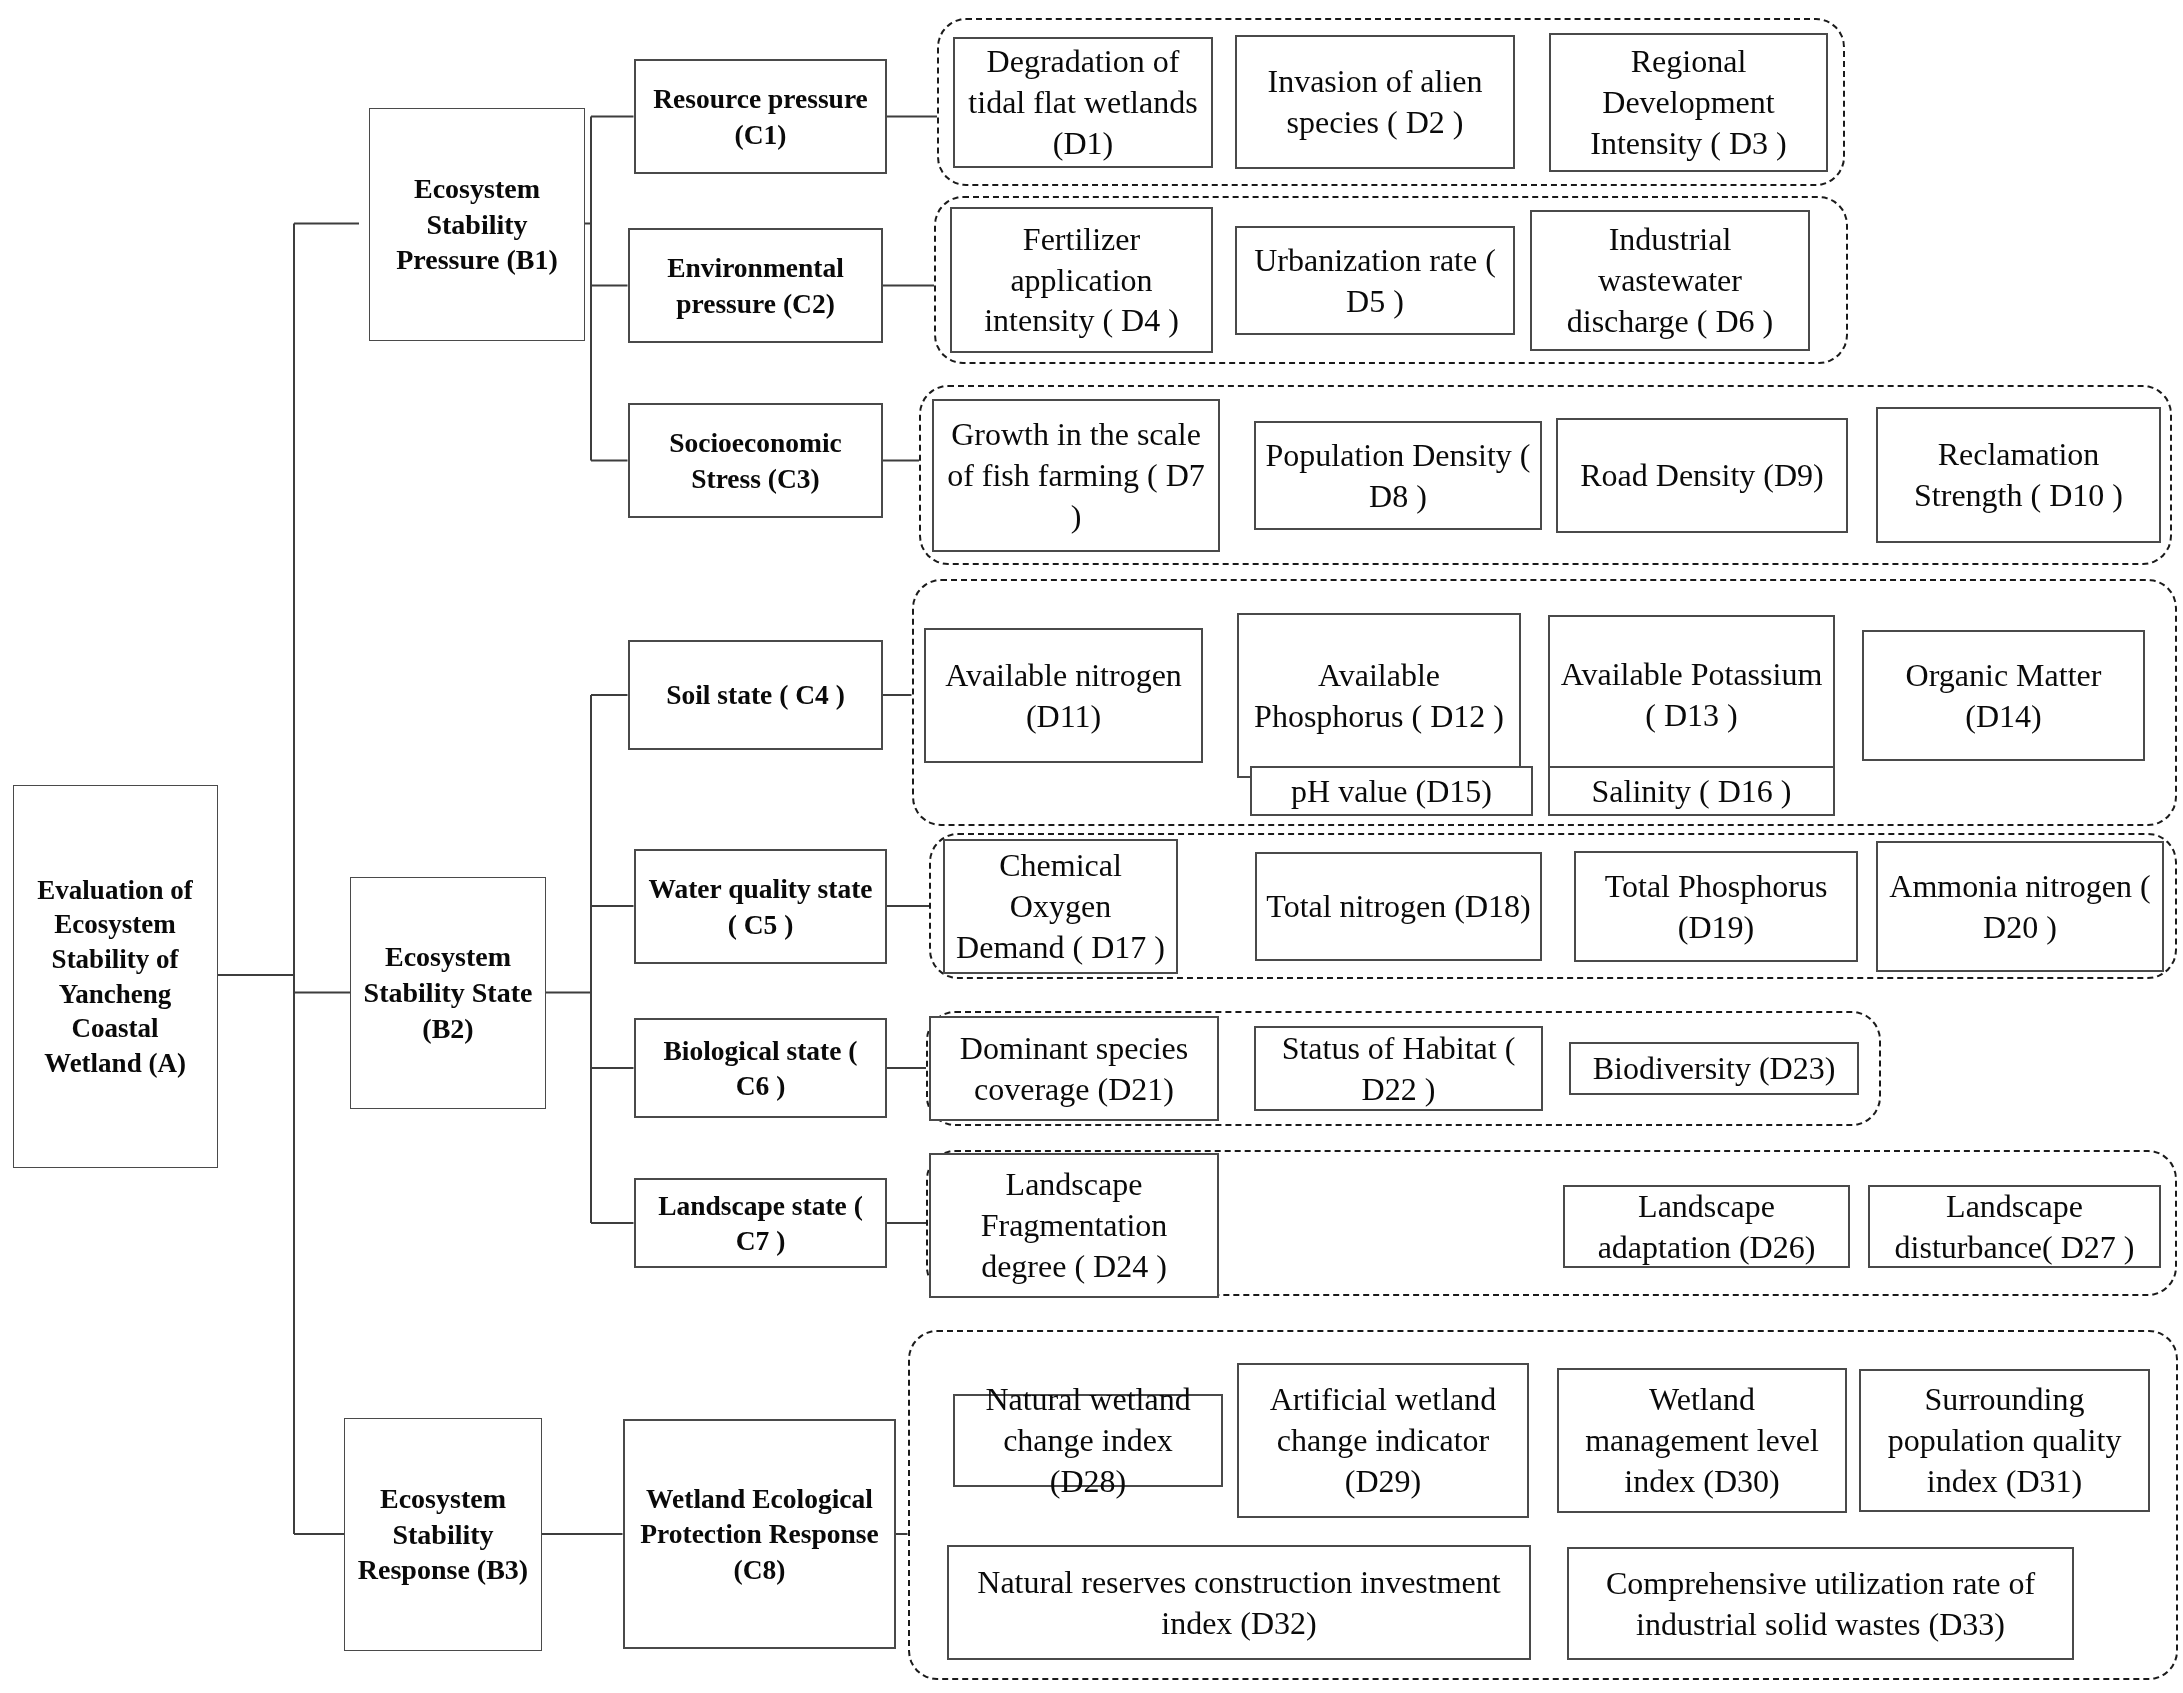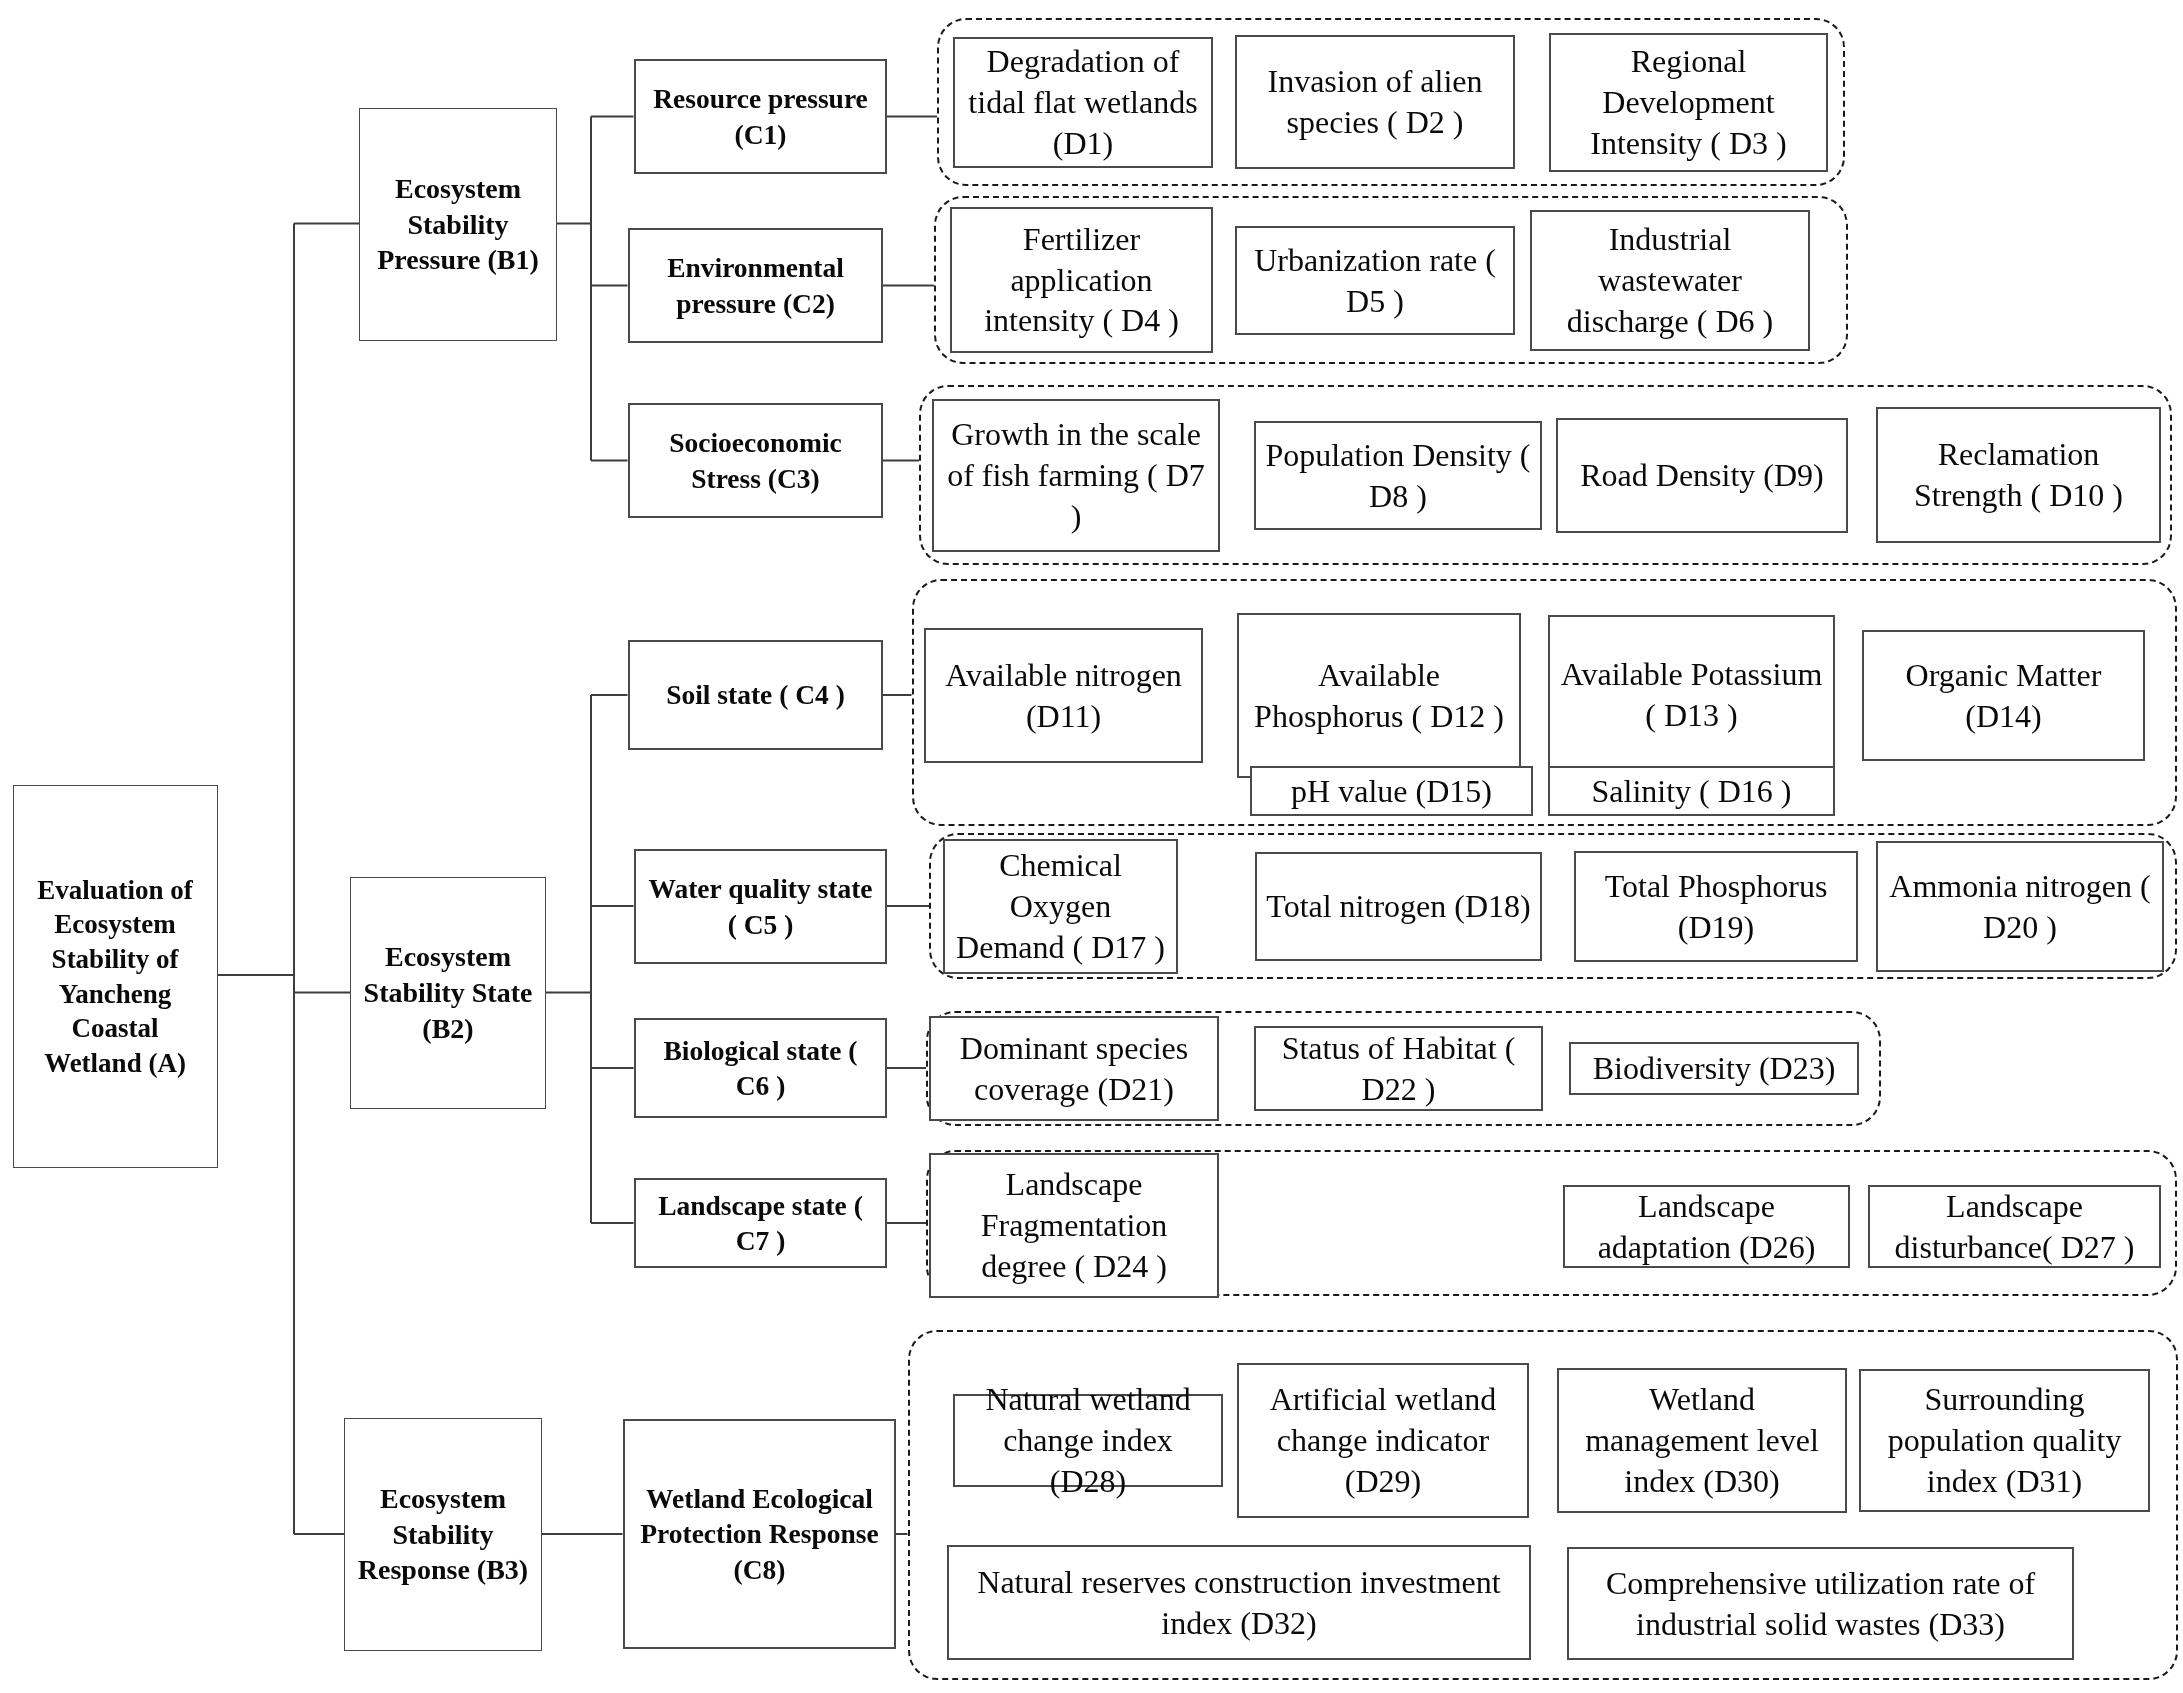--- a/index.html
+++ b/index.html
@@ -74,21 +74,21 @@
   <div class="dgroup" style="left:912px;top:579px;width:1265px;height:247px"></div>
   <div class="dgroup" style="left:929px;top:833px;width:1248px;height:146px"></div>
   <div class="dgroup" style="left:926px;top:1011px;width:955px;height:115px"></div>
   <div class="dgroup" style="left:926px;top:1150px;width:1251px;height:146px"></div>
   <div class="dgroup" style="left:908px;top:1330px;width:1270px;height:350px"></div>
 
   <div class="box lvl-a" style="left:12.5px;top:785px;width:205px;height:383px">
     <span>Evaluation of Ecosystem Stability of Yancheng Coastal Wetland (A)</span>
   </div>
 
-  <div class="box lvl-b" style="left:359px;top:108px;width:198px;height:233px">
+  <div class="box lvl-b" style="left:369px;top:108px;width:216px;height:233px">
     <span>Ecosystem Stability Pressure (B1)</span>
   </div>
   <div class="box lvl-b" style="left:350px;top:877px;width:196px;height:232px">
     <span>Ecosystem Stability State (B2)</span>
   </div>
   <div class="box lvl-b" style="left:344px;top:1418px;width:198px;height:233px">
     <span>Ecosystem Stability Response (B3)</span>
   </div>
 
   <div class="box lvl-c" style="left:634px;top:59px;width:253px;height:115px">

